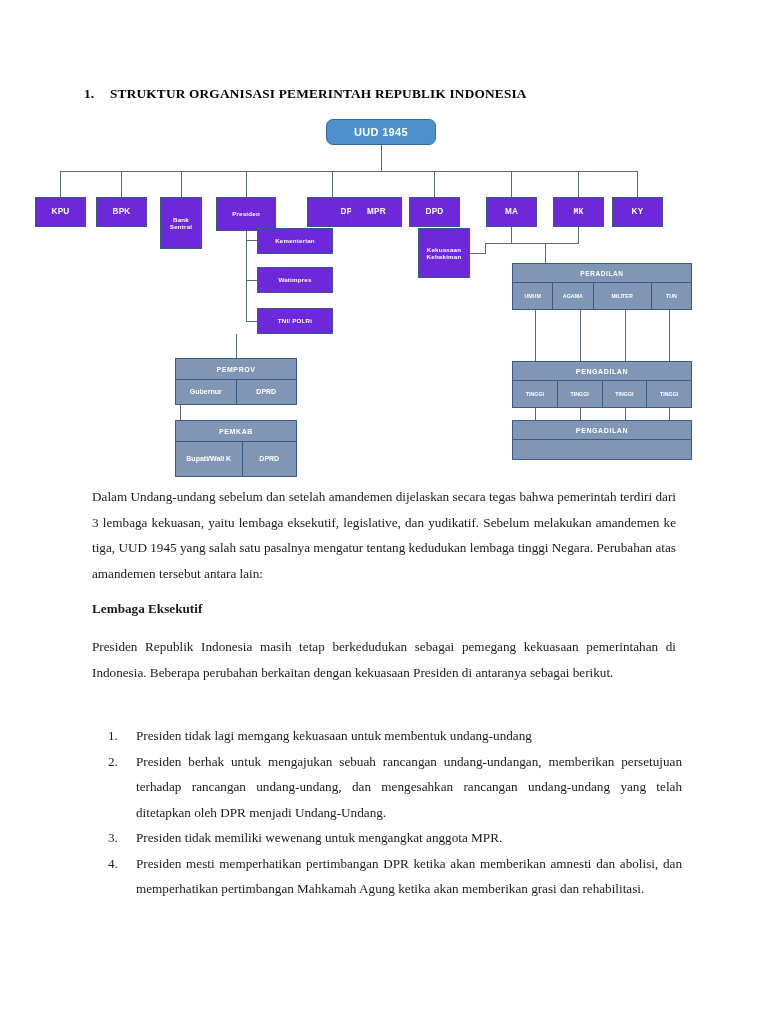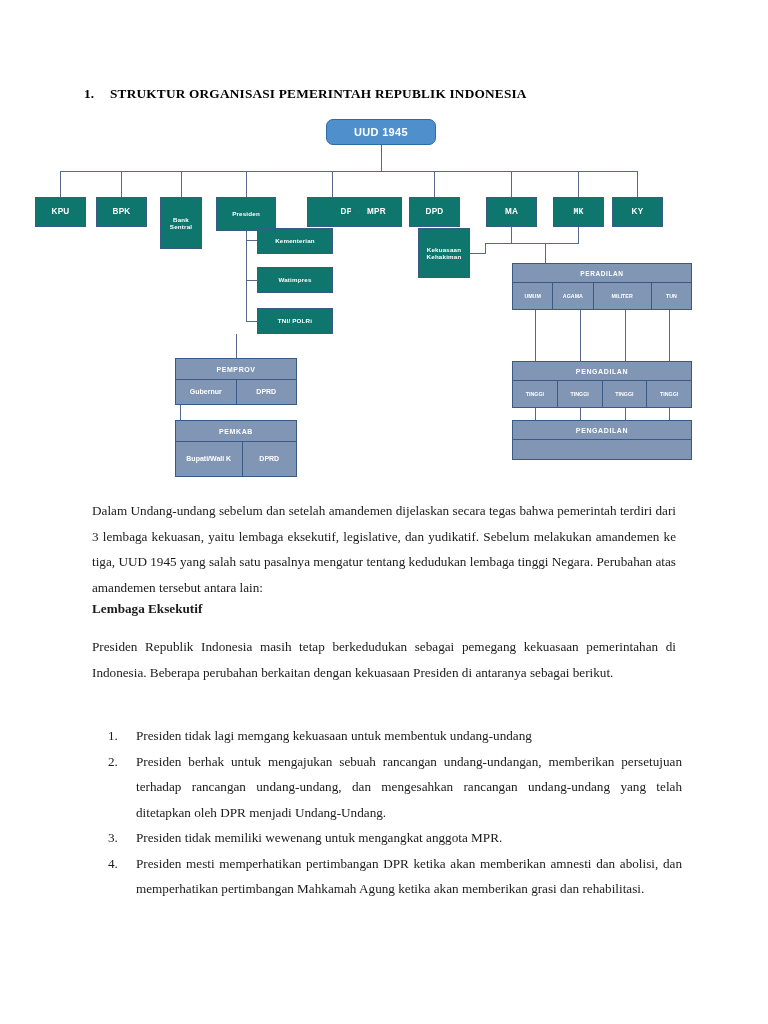--- a/index.html
+++ b/index.html
@@ -37,21 +37,21 @@
   #org-chart {
     position: absolute;
     left: 0;
     top: 110px;
     width: 768px;
     height: 375px;
   }
   #org-chart .node {
     position: absolute;
     box-sizing: border-box;
-    background: #0f766e;
+    background: #6d28d9;
     border: 1px solid #3a5a86;
     color: #ffffff;
     font-family: "Liberation Sans", sans-serif;
     font-weight: bold;
     display: flex;
     align-items: center;
     justify-content: center;
     text-align: center;
     line-height: 1.15;
     overflow: hidden;
@@ -263,21 +263,21 @@
   <div class="group" style="left:175px; top:310px; width:122px; height:57px;">
     <div class="ghead" style="height:21px; font-size:7px; letter-spacing:0.6px;">PEMKAB</div>
     <div class="grow">
       <div class="gcell" style="font-size:7px; padding:0 6px;">Bupati/Wali K</div>
       <div class="gcell" style="font-size:7px;">DPRD</div>
     </div>
   </div>
 
 </div>
 
-<div class="body-text" style="top:498px;">Dalam Undang-undang sebelum dan setelah amandemen dijelaskan secara tegas bahwa pemerintah terdiri dari 3 lembaga kekuasan, yaitu lembaga eksekutif, legislative, dan yudikatif. Sebelum melakukan amandemen ke tiga, UUD 1945 yang salah satu pasalnya mengatur tentang kedudukan lembaga tinggi Negara. Perubahan atas amandemen tersebut antara lain:</div>
+<div class="body-text" style="top:484px;">Dalam Undang-undang sebelum dan setelah amandemen dijelaskan secara tegas bahwa pemerintah terdiri dari 3 lembaga kekuasan, yaitu lembaga eksekutif, legislative, dan yudikatif. Sebelum melakukan amandemen ke tiga, UUD 1945 yang salah satu pasalnya mengatur tentang kedudukan lembaga tinggi Negara. Perubahan atas amandemen tersebut antara lain:</div>
 
 <div class="sub-heading" style="top:601px;">Lembaga Eksekutif</div>
 
 <div class="body-text" style="top:634px;">Presiden Republik Indonesia masih tetap berkedudukan sebagai pemegang kekuasaan pemerintahan di Indonesia. Beberapa perubahan berkaitan dengan kekuasaan Presiden di antaranya sebagai berikut.</div>
 
 <div class="num-list" style="top:723px;">
   <p class="li">
     <span class="marker">1.</span>
     <span>Presiden tidak lagi memgang kekuasaan untuk membentuk undang-undang</span>
   </p>

